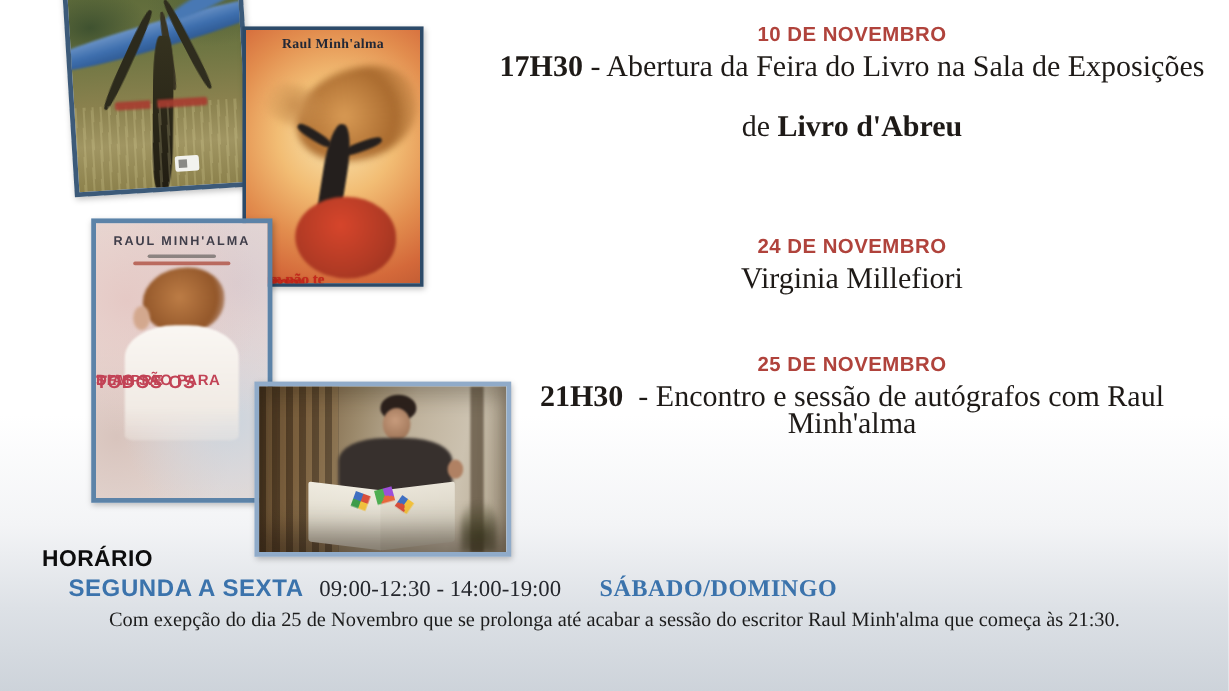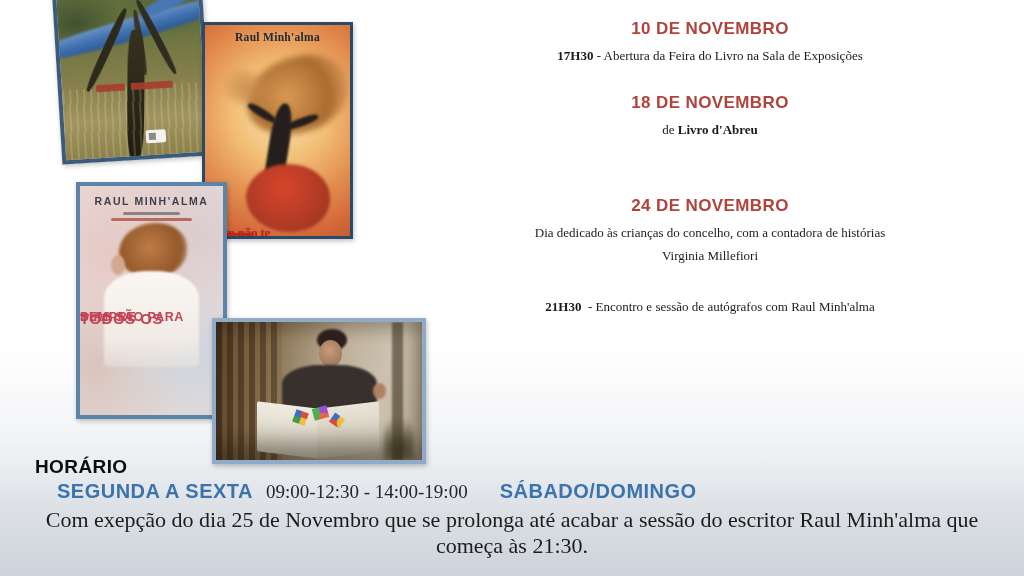--- a/index.html
+++ b/index.html
@@ -94,32 +94,32 @@
 
   
   .events-list{position:absolute;left:410px;top:0;width:600px;height:370px;}
   .event{position:absolute;left:0;width:100%;text-align:center;}
   .event:nth-of-type(1){top:20px;}
   .event:nth-of-type(2){top:94px;}
   .event:nth-of-type(3){top:197px;}
   .event:nth-of-type(4){top:295px;}
   .event-date{font-family:"Liberation Sans",sans-serif;font-weight:bold;font-size:17px;line-height:18px;
     color:#b0433c;letter-spacing:.4px;margin-bottom:6px;}
-  .event-line{font-family:"Liberation Serif",serif;font-size:13px;line-height:23px;color:#1e1a17;white-space:pre-wrap;}
+  .event-line{font-family:"Liberation Serif",serif;font-size:25px;line-height:23px;color:#1e1a17;white-space:pre-wrap;}
   .event-line .b{font-weight:bold;}
   .event-line .i{font-style:italic;}
 
   
   .horario-title{position:absolute;left:35px;top:456px;font:bold 19px "Liberation Sans",sans-serif;color:#0d0d0d;letter-spacing:.4px;text-align:right;}
   .schedule-row{position:absolute;left:57px;top:480px;display:flex;align-items:flex-end;white-space:nowrap;}
   .sched-label{font:bold 20px "Liberation Sans",sans-serif;color:#3b73ac;letter-spacing:.5px;}
   .sched-hours{font-family:"Liberation Serif",serif;font-size:19px;color:#24262c;margin-left:13px;}
-  .sched-gap{margin-left:32px;}
+  .sched-gap{margin-left:32px;font-family:Liberation Serif, serif;}
   .exception-note{position:absolute;left:30px;right:30px;top:507px;text-align:center;
-    font-family:"Liberation Serif",serif;font-size:22px;color:#1c1c1c;}
+    font-family:"Liberation Serif",serif;font-size:17px;color:#1c1c1c;}
 
   
   .bottom-head{position:absolute;left:764px;top:556px;width:22px;height:22px;border-radius:50% 50% 42% 42%;
     filter:blur(1px);background:radial-gradient(circle at 45% 32%,#dab79d 0%,#bb english 0,#b68e72 65%,#9a735b 100%);}
 </style>
 </head>
 <body>
 
 <div class="poster">
 
@@ -179,29 +179,28 @@
     <div class="p4-pop3"></div>
     <div class="p4-shade"></div>
   </div>
 
   <div class="events-list">
       <div class="event">
         <div class="event-date">10 DE NOVEMBRO</div>
         <div class="event-line"><span class="b">17H30</span><span> - Abertura da Feira do Livro na Sala de Exposições</span></div>
       </div>
       <div class="event">
-        <div class="event-date">18 DE NOVEMBRO</div>
         <div class="event-line"><span>de </span><span class="b">Livro d'Abreu</span></div>
       </div>
       <div class="event">
         <div class="event-date">24 DE NOVEMBRO</div>
-        <div class="event-line"><span>Dia dedicado às crianças do concelho, com a contadora de histórias</span></div>
         <div class="event-line"><span>Virginia Millefiori</span></div>
       </div>
       <div class="event">
+        <div class="event-date">25 DE NOVEMBRO</div>
         <div class="event-line"><span class="b">21H30</span><span>  - Encontro e sessão de autógrafos com Raul Minh'alma</span></div>
       </div>
     </div>
 
   <div class="horario-title">HORÁRIO</div>
   <div class="schedule-row">
     <span class="sched-label">SEGUNDA A SEXTA</span>
     <span class="sched-hours">09:00-12:30 - 14:00-19:00</span>
     <span class="sched-label sched-gap">SÁBADO/DOMINGO</span>
   </div>

